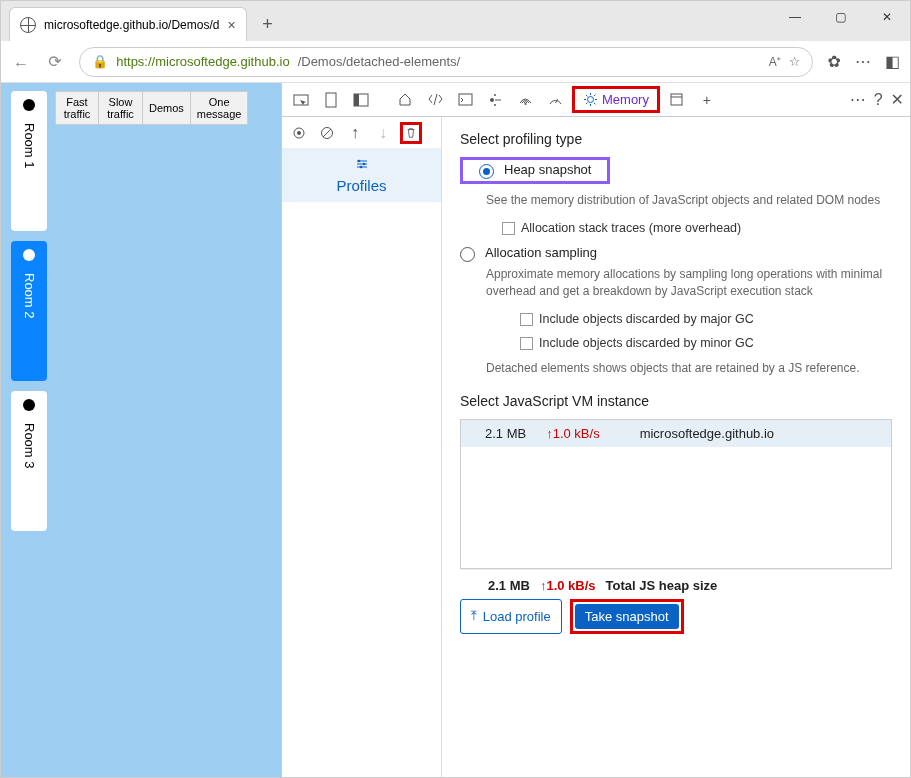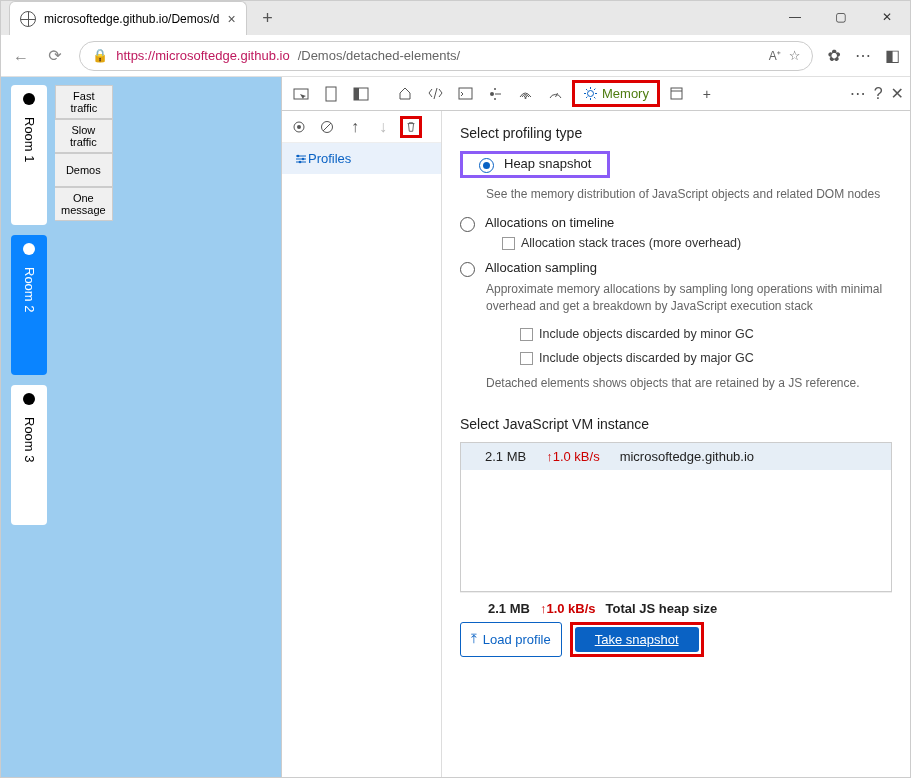--- a/index.html
+++ b/index.html
@@ -1,73 +1,73 @@
 <!DOCTYPE html>
 <html><head>
 <meta charset="utf-8">
 <style>
   * { box-sizing: border-box; margin: 0; padding: 0; font-family: "Segoe UI", Arial, sans-serif; }
   body { width: 911px; height: 778px; background: #f0f0f0; overflow: hidden; }
   .window { width: 911px; height: 778px; background: #fff; display: flex; flex-direction: column; border: 1px solid #ccc; }
-  .titlebar { height: 34px; background: #e8e8e8; display: flex; align-items: flex-end; position: relative; }
+  .titlebar { height: 40px; background: #e8e8e8; display: flex; align-items: flex-end; position: relative; }
   .tab { background: #fff; border-radius: 6px 6px 0 0; height: 34px; margin-left: 8px; display: flex; align-items: center; padding: 0 10px; gap: 8px; font-size: 12px; min-width: 180px; border: 1px solid #ccc; border-bottom: none; }
   .tab .globe { width: 16px; height: 16px; border: 1px solid #555; border-radius: 50%; position: relative; }
   .tab .globe::before { content: ""; position: absolute; left: 50%; top: 0; bottom: 0; border-left: 1px solid #555; }
   .tab .globe::after { content: ""; position: absolute; top: 50%; left: 0; right: 0; border-top: 1px solid #555; }
   .tab .close { font-size: 14px; color: #555; margin-left: auto; cursor: pointer; }
   .newtab { width: 30px; height: 30px; display: flex; align-items: center; justify-content: center; font-size: 18px; color: #555; margin-left: 6px; margin-bottom: 2px; }
   .winbtns { position: absolute; right: 0; top: 0; display: flex; }
   .winbtns div { width: 46px; height: 32px; display: flex; align-items: center; justify-content: center; font-size: 12px; color: #333; }
   .addrbar { height: 42px; background: #fff; border-bottom: 1px solid #e0e0e0; display: flex; align-items: center; padding: 0 10px; gap: 14px; }
   .nav-icn { color: #888; font-size: 16px; width: 20px; text-align: center; }
   .urlbox { flex: 1; height: 30px; border: 1px solid #ccc; border-radius: 16px; display: flex; align-items: center; padding: 0 12px; gap: 8px; font-size: 13px; color: #666; }
-  .urlbox .host { color: #be185d; }
+  .urlbox .host { color: #4d7c0f; }
   .right-icns { display: flex; gap: 14px; align-items: center; color: #555; font-size: 16px; }
   .content { flex: 1; display: flex; overflow: hidden; }
   .page { width: 280px; background: #9dcdf0; padding: 8px; display: flex; flex-direction: column; gap: 0; }
   .room { width: 36px; height: 140px; background: #fff; border-radius: 4px; margin-bottom: 10px; display: flex; flex-direction: column; align-items: center; padding-top: 8px; gap: 6px; }
   .room.active { background: #0a84ff; color: #fff; }
   .room .dot { width: 12px; height: 12px; border-radius: 50%; background: #000; }
   .room.active .dot { background: #fff; }
   .room .lbl { writing-mode: vertical-rl; font-size: 13px; margin-top: 6px; }
   .page-inner { display: flex; }
   .roomcol { display: flex; flex-direction: column; margin-left: 2px; }
-  .btns-row { display: flex; margin-left: 8px; flex-direction: column; }
+  .btns-row { display: flex; margin-left: 8px; }
   .pbtn { background: #f0f0f0; border: 1px solid #ccc; font-size: 11px; padding: 4px 6px; text-align: center; line-height: 1.1; min-width: 44px; height: 34px; display:flex; align-items:center; justify-content:center; }
   .pbtn + .pbtn { border-left: none; }
   .devtools { flex: 1; border-left: 1px solid #ccc; display: flex; flex-direction: column; background: #fff; }
   .dt-tabs { height: 34px; border-bottom: 1px solid #ccc; display: flex; align-items: center; padding: 0 6px; gap: 4px; }
   .dt-icn { width: 26px; height: 26px; display: flex; align-items: center; justify-content: center; color: #555; font-size: 14px; border-radius: 3px; }
-  .dt-memtab { display: flex; align-items: center; gap: 4px; padding: 3px 8px; color: #4d7c0f; border: 3px solid #d00; font-size: 13px; }
+  .dt-memtab { display: flex; align-items: center; gap: 4px; padding: 3px 8px; color: #6d28d9; border: 3px solid #d00; font-size: 13px; }
   .dt-more-right { margin-left: auto; display: flex; gap: 8px; align-items: center; color: #555; }
   .dt-body { flex: 1; display: flex; overflow: hidden; }
   .dt-left { width: 160px; border-right: 1px solid #ddd; display: flex; flex-direction: column; }
   .dt-toolbar { height: 32px; border-bottom: 1px solid #eee; display: flex; align-items: center; gap: 6px; padding: 0 6px; }
   .tb-icn { width: 22px; height: 22px; display: flex; align-items: center; justify-content: center; color: #555; }
   .tb-trash { border: 3px solid #d00; padding: 2px; }
-  .profiles { background: #e9f1fb; color: #0a62c4; font-size: 13px; padding: 8px 12px; display: flex; align-items: center; gap: 0; }
+  .profiles { background: #e9f1fb; color: #0a62c4; font-size: 15px; padding: 8px 12px; display: flex; align-items: center; gap: 6px; flex-direction: column; }
   .dt-main { flex: 1; padding: 14px 18px 10px 18px; overflow: auto; font-size: 13px; color: #222; }
   .sect-title { font-size: 14px; margin-bottom: 10px; }
   .opt { display: flex; gap: 10px; margin-bottom: 4px; align-items: flex-start; }
   .radio { width: 15px; height: 15px; border: 1.5px solid #555; border-radius: 50%; flex-shrink: 0; margin-top: 2px; position: relative; }
   .radio.sel { border-color: #0a62c4; }
   .radio.sel::after { content: ""; position: absolute; inset: 3px; background: #0a62c4; border-radius: 50%; }
   .opt.hl { border: 3px solid #8b5cf6; padding: 2px 16px; display:inline-flex; }
   .opt-desc { color: #666; font-size: 12px; margin: 4px 0 12px 26px; line-height: 1.4; }
   .chk { width: 13px; height: 13px; border: 1px solid #999; display: inline-block; margin-right: 6px; vertical-align: middle; }
   .sub { margin-left: 42px; font-size: 12.5px; color: #333; margin-bottom: 10px; }
   .vm-box { border: 1px solid #ccc; height: 150px; margin-top: 8px; font-size: 13px; }
   .vm-row { background: #e6eef6; padding: 6px 24px; display: flex; gap: 20px; }
   .footer { border-top: 1px solid #eee; padding: 8px 0 4px 0; }
   .foot-line { margin-left: 28px; font-size: 13px; display: flex; gap: 10px; align-items: center; }
   .red { color: #c00; }
   .btnrow { display: flex; gap: 8px; margin-top: 6px; }
   .loadbtn { border: 1px solid #0a62c4; color: #0a62c4; background: #fff; border-radius: 3px; padding: 5px 10px; font-size: 13px; display: flex; align-items: center; gap: 6px; }
   .takebtn-wrap { border: 3px solid #d00; padding: 2px; }
-  .takebtn { background: #0a62c4; color: #fff; border: none; border-radius: 3px; padding: 5px 20px; font-size: 13px; text-decoration: underline; }
+  .takebtn { background: #0a62c4; color: #fff; border: none; border-radius: 3px; padding: 5px 10px; font-size: 13px; }
   svg { display: block; }
 </style>
 </head>
 <body>
 
 <div class="window">
 
   <div class="titlebar">
     <div class="tab">
       <span class="globe"></span>
@@ -239,42 +239,38 @@
 
         <div class="dt-main">
           <div class="sect-title">Select profiling type</div>
 
           <div class="opt hl" style="width:fit-content">
             <span class="radio sel"></span>
             <span>Heap snapshot</span>
           </div>
           <div class="opt-desc">See the memory distribution of JavaScript objects and related DOM nodes</div>
 
-          <div class="opt">
-            <span class="radio"></span>
-            <span>Allocations on timeline</span>
-          </div>
           <div class="sub"><span class="chk"></span><span>Allocation stack traces (more overhead)</span></div>
 
           <div class="opt">
             <span class="radio"></span>
             <span>Allocation sampling</span>
           </div>
           <div class="opt-desc">Approximate memory allocations by sampling long operations with minimal overhead and get a breakdown by JavaScript execution stack</div>
+          <div class="sub" style="margin-left:60px"><span class="chk"></span><span>Include objects discarded by major GC</span></div>
           <div class="sub" style="margin-left:60px"><span class="chk"></span><span>Include objects discarded by minor GC</span></div>
-          <div class="sub" style="margin-left:60px"><span class="chk"></span><span>Include objects discarded by major GC</span></div>
 
           <div class="opt-desc">Detached elements shows objects that are retained by a JS reference.</div>
 
-          <div class="sect-title" style="margin-top:24px">Select JavaScript VM instance</div>
+          <div class="sect-title" style="margin-top:16px">Select JavaScript VM instance</div>
           <div class="vm-box">
             <div class="vm-row">
               <span>2.1 MB</span>
               <span class="red">↑1.0 kB/s</span>
-              <span style="">microsoftedge.github.io</span>
+              <span style="margin-left:20px">microsoftedge.github.io</span>
             </div>
           </div>
 
           <div class="footer">
             <div class="foot-line">
               <b>2.1 MB</b>
               <b class="red">↑1.0 kB/s</b>
               <b>Total JS heap size</b>
             </div>
             <div class="btnrow">

